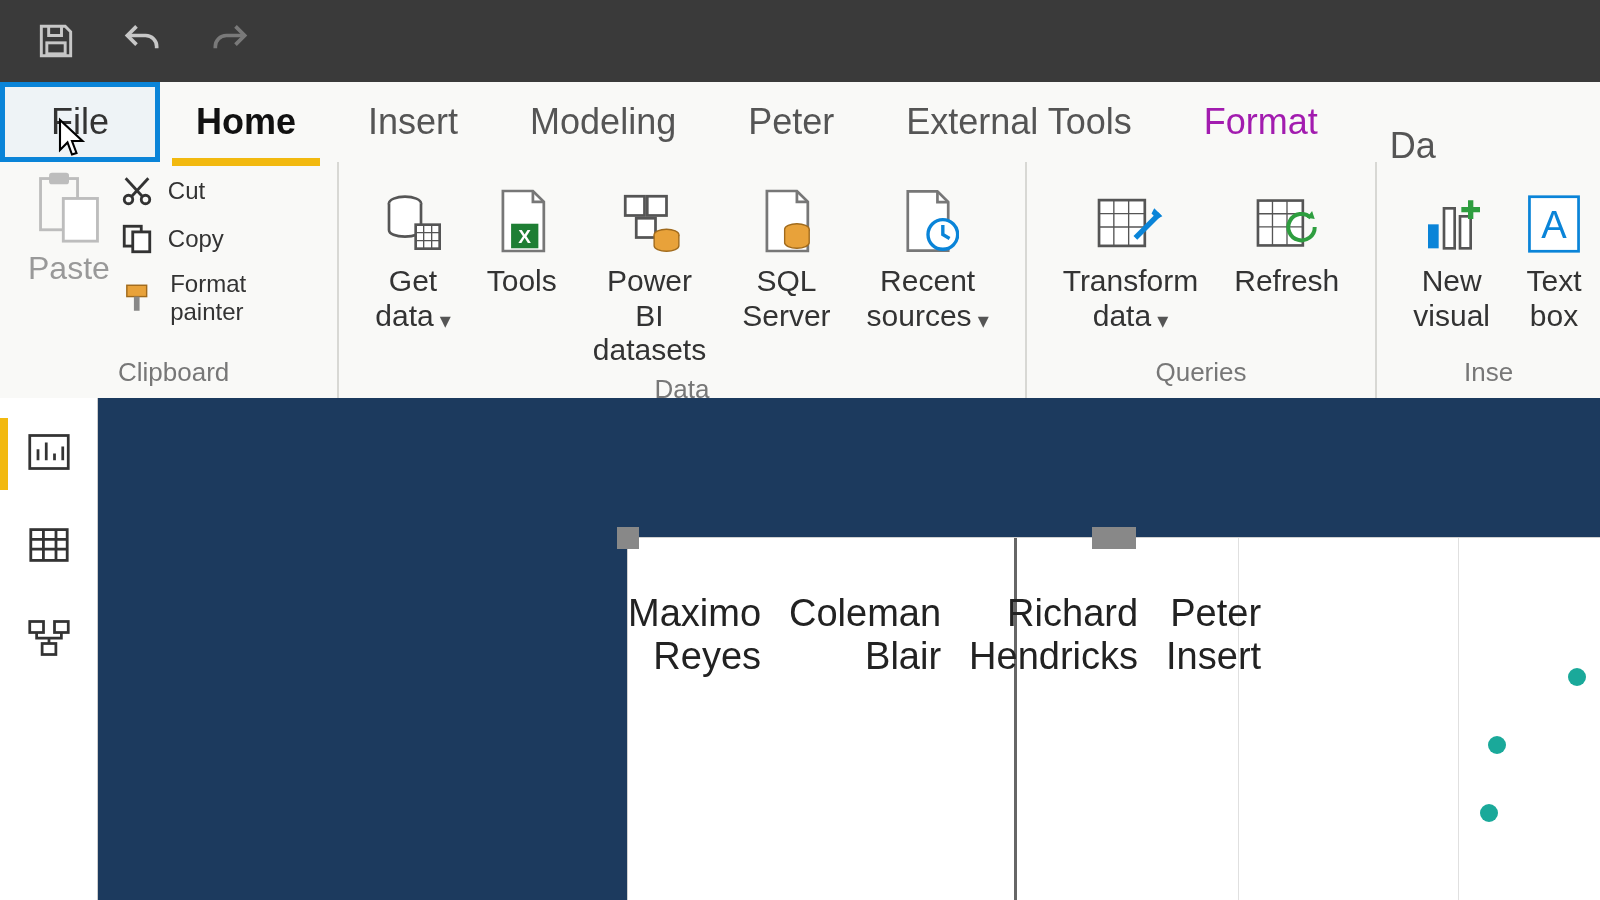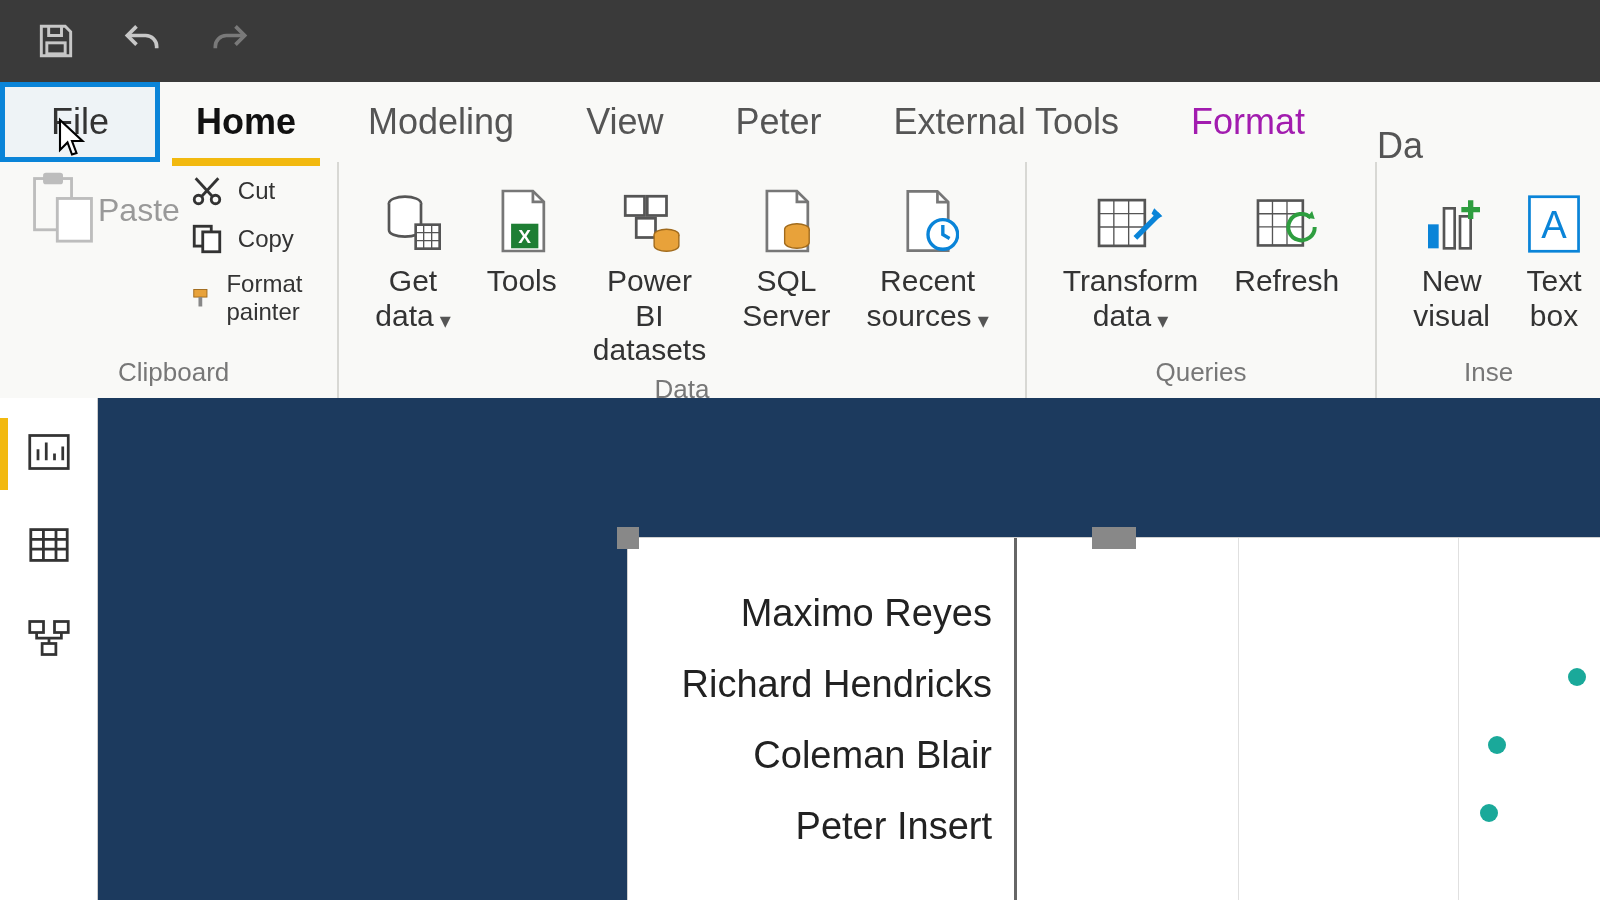--- a/index.html
+++ b/index.html
@@ -86,21 +86,21 @@
   }
   .group-label {
     font-size: 26px;
     color: #777;
     padding: 6px 0 10px 0;
   }
 
   
   .paste-col {
     display: flex;
-    flex-direction: row;
+    flex-direction: column;
     align-items: center;
     color: #999;
     padding-right: 10px;
   }
   .paste-col .lbl { font-size: 32px; margin-top: 6px; }
   .clip-stack {
     display: flex;
     flex-direction: column;
     gap: 14px;
     padding-top: 4px;
@@ -176,21 +176,21 @@
 
   .cat-axis {
     position: absolute;
     left: 0; top: 54px;
     width: 380px;
     text-align: right;
     font-family: Georgia, "Times New Roman", serif;
     font-size: 38px;
     color: #222;
     display: flex;
-    flex-direction: column;
+    flex-direction: row;
     gap: 28px;
     padding-right: 16px;
   }
   .axis-line {
     position: absolute;
     left: 386px; top: 0; bottom: 0;
     width: 3px;
     background: #666;
   }
   .grid-v {
@@ -237,24 +237,24 @@
     <span class="cursor">
       <svg width="30" height="42" viewBox="0 0 20 28">
         <path d="M2 2 L2 22 L7 17 L10 25 L13 24 L10 16 L17 16 Z" fill="#fff" stroke="#000" stroke-width="1.4"></path>
       </svg>
     </span>
   </div>
   <div class="tab tab-active">
       <span>Home</span>
     </div>
   <div class="tab">
+      <span>Insert</span>
+    </div>
+  <div class="tab">
       <span>Modeling</span>
-    </div>
-  <div class="tab">
-      <span>View</span>
     </div>
   <div class="tab">
       <span>Peter</span>
     </div>
   <div class="tab">
       <span>External Tools</span>
     </div>
   <div class="tab tab-format">
       <span>Format</span>
     </div>
@@ -459,22 +459,22 @@
       <span class="handle h-tl"></span>
       <span class="handle h-tm"></span>
 
       <span class="grid-v" style="left:610px"></span>
       <span class="grid-v" style="left:830px"></span>
 
       <span class="axis-line"></span>
 
       <div class="cat-axis">
         <span>Maximo Reyes</span>
+        <span>Coleman Blair</span>
         <span>Richard Hendricks</span>
-        <span>Coleman Blair</span>
         <span>Peter Insert</span>
       </div>
 
       <span class="dot" style="left:940px; top:130px"></span>
       <span class="dot" style="left:860px; top:198px"></span>
       <span class="dot" style="left:852px; top:266px"></span>
     </div>
   </div>
 </div>
 

